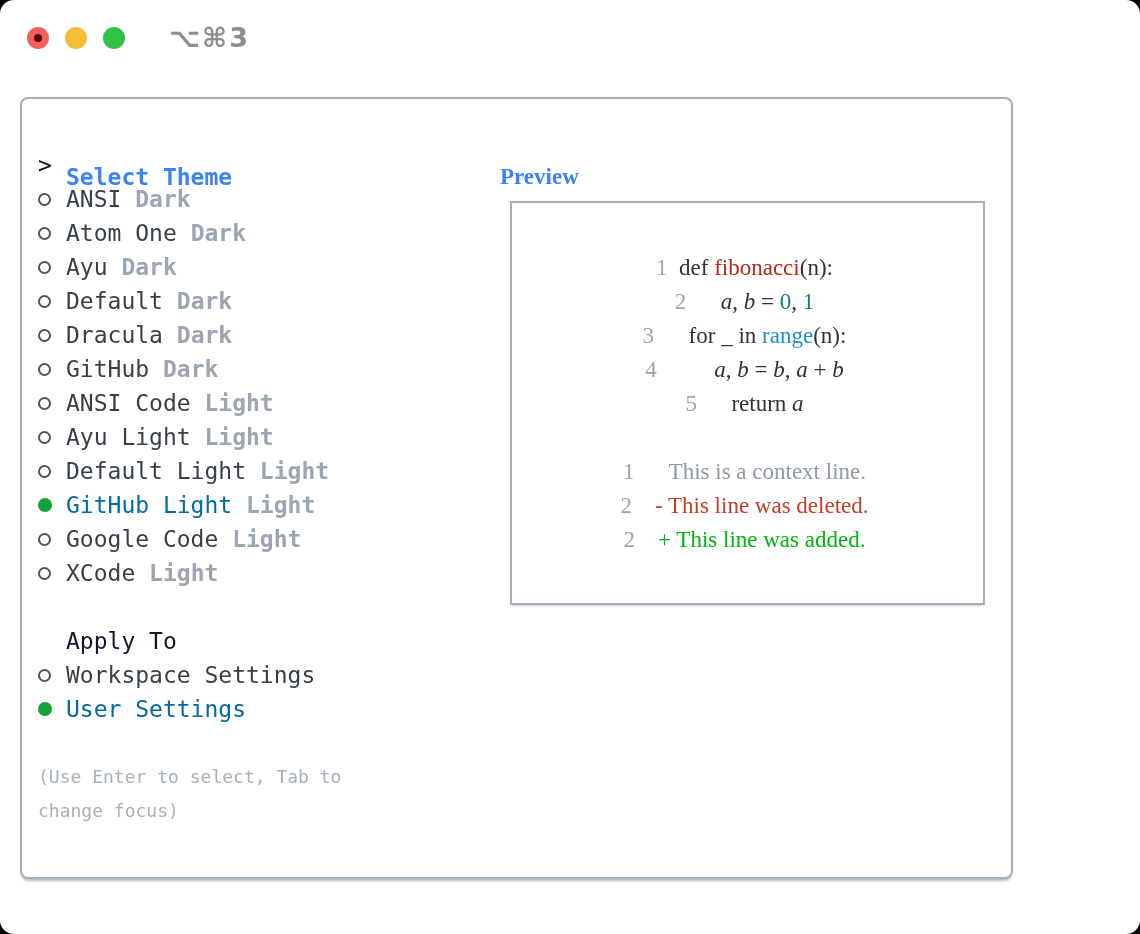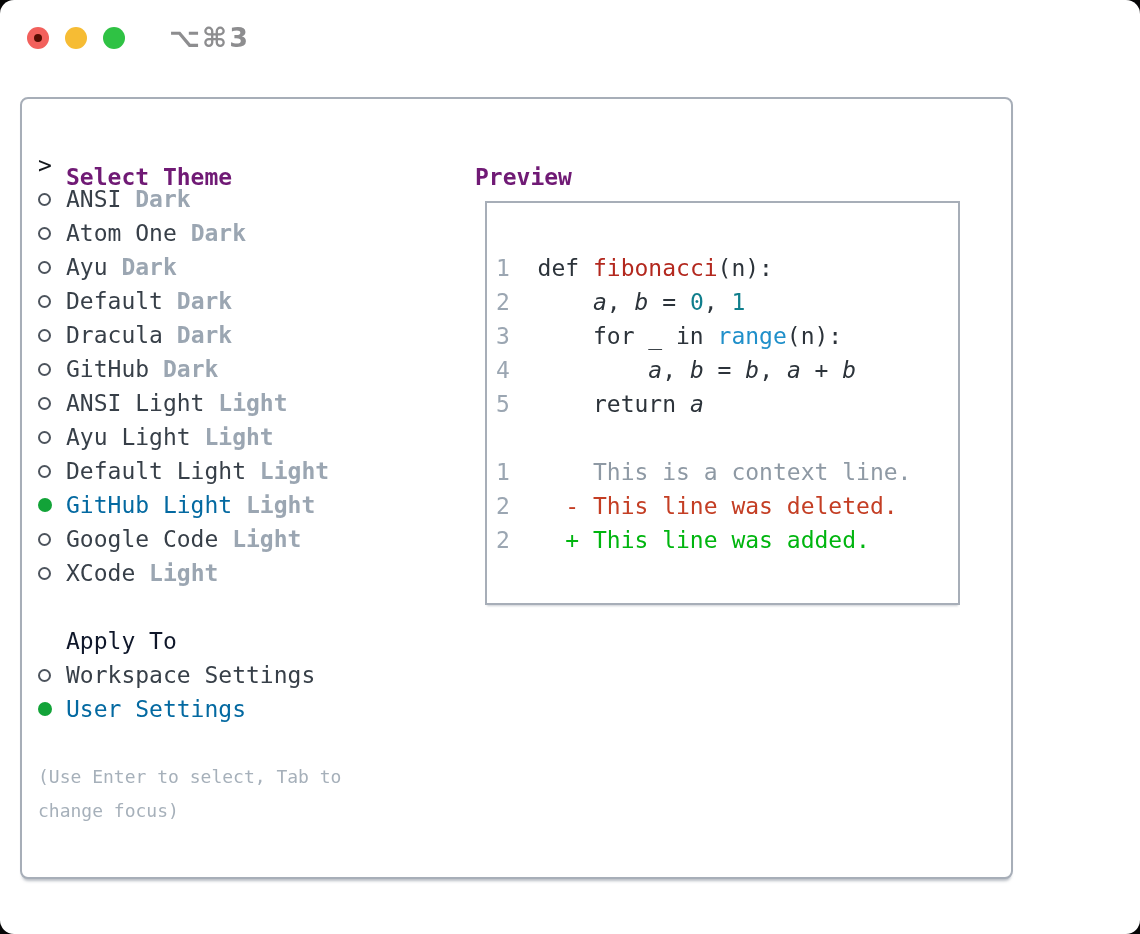--- a/index.html
+++ b/index.html
@@ -24,33 +24,33 @@
     position:absolute;left:20px;top:97px;width:993px;height:782px;
     border:2px solid #a7aeb8;border-radius:8px;background:#fff;box-sizing:border-box;
     box-shadow:0 4px 3px -2px rgba(125,135,148,.55);
   }
   .left-col{position:absolute;left:16px;top:49px;}
   .row{display:flex;align-items:center;height:34px;font-size:23px;white-space:pre;}
   .marker{width:28px;display:flex;align-items:center;flex:none;}
   .radio{width:9px;height:9px;border:2px solid #4d545d;border-radius:50%;background:transparent;}
   .radio-sel{width:14px;height:14px;border:none;border-radius:50%;background:#12a338;}
   .prompt{color:#14181d;font-size:23px;}
-  .heading{font-weight:bold;color:#701a75;margin-top:24px;}
+  .heading{font-weight:bold;color:#3b82f6;margin-top:24px;}
   .tname{color:#373f48;}
   .tname.sel{color:#0369a1;}
   .variant{color:#9ba6b2;margin-left:1ch;font-weight:bold;}
   .apply-head{color:#0f172a;}
   .hint{height:34px;line-height:34px;font-size:18px;color:#a6b0ba;white-space:pre;}
   
-  .right-col{position:absolute;left:453px;top:49px;}
+  .right-col{position:absolute;left:478px;top:49px;font-family:Liberation Serif, serif;}
   .preview-box{
     margin-left:10px;margin-top:19px;width:475px;height:404px;box-sizing:border-box;
     border:2px solid #a7aeb8;background:#fff;box-shadow:0 3px 2px -2px rgba(125,135,148,.4);
   }
-  .code{padding:48px 15px 0 9px;font-size:23px;}
+  .code{padding:48px 15px 0 9px;font-size:23px;text-align:center;}
   .code-line{height:34px;line-height:34px;white-space:pre;}
   .c-ln{color:#9ba6b2;}
   .c-t{color:#2c333a;}
   .c-var{color:#2c333a;font-style:italic;}
   .c-fn{color:#b3281e;}
   .c-num{color:#0f7e8c;}
   .c-call{color:#2090ca;}
   .c-ctx{color:#8e99a4;}
   .c-del{color:#c43e24;}
   .c-add{color:#00b50f;}
@@ -76,21 +76,21 @@
         <span class="marker"><span class="prompt">&gt;</span></span>
         <span class="heading">Select Theme</span>
       </div>
       <div id="theme-items">
           <div class="row"><span class="marker"><span class="radio"></span></span><span class="tname">ANSI</span><span class="variant">Dark</span></div>
           <div class="row"><span class="marker"><span class="radio"></span></span><span class="tname">Atom One</span><span class="variant">Dark</span></div>
           <div class="row"><span class="marker"><span class="radio"></span></span><span class="tname">Ayu</span><span class="variant">Dark</span></div>
           <div class="row"><span class="marker"><span class="radio"></span></span><span class="tname">Default</span><span class="variant">Dark</span></div>
           <div class="row"><span class="marker"><span class="radio"></span></span><span class="tname">Dracula</span><span class="variant">Dark</span></div>
           <div class="row"><span class="marker"><span class="radio"></span></span><span class="tname">GitHub</span><span class="variant">Dark</span></div>
-          <div class="row"><span class="marker"><span class="radio"></span></span><span class="tname">ANSI Light</span><span class="variant">Light</span></div>
+          <div class="row"><span class="marker"><span class="radio"></span></span><span class="tname">ANSI Code</span><span class="variant">Light</span></div>
           <div class="row"><span class="marker"><span class="radio"></span></span><span class="tname">Ayu Light</span><span class="variant">Light</span></div>
           <div class="row"><span class="marker"><span class="radio"></span></span><span class="tname">Default Light</span><span class="variant">Light</span></div>
           <div class="row"><span class="marker"><span class="radio-sel"></span></span><span class="tname sel">GitHub Light</span><span class="variant">Light</span></div>
           <div class="row"><span class="marker"><span class="radio"></span></span><span class="tname">Google Code</span><span class="variant">Light</span></div>
           <div class="row"><span class="marker"><span class="radio"></span></span><span class="tname">XCode</span><span class="variant">Light</span></div>
         </div>
       <div class="row"></div>
       <div class="row">
         <span class="marker"></span>
         <span class="apply-head">Apply To</span>

